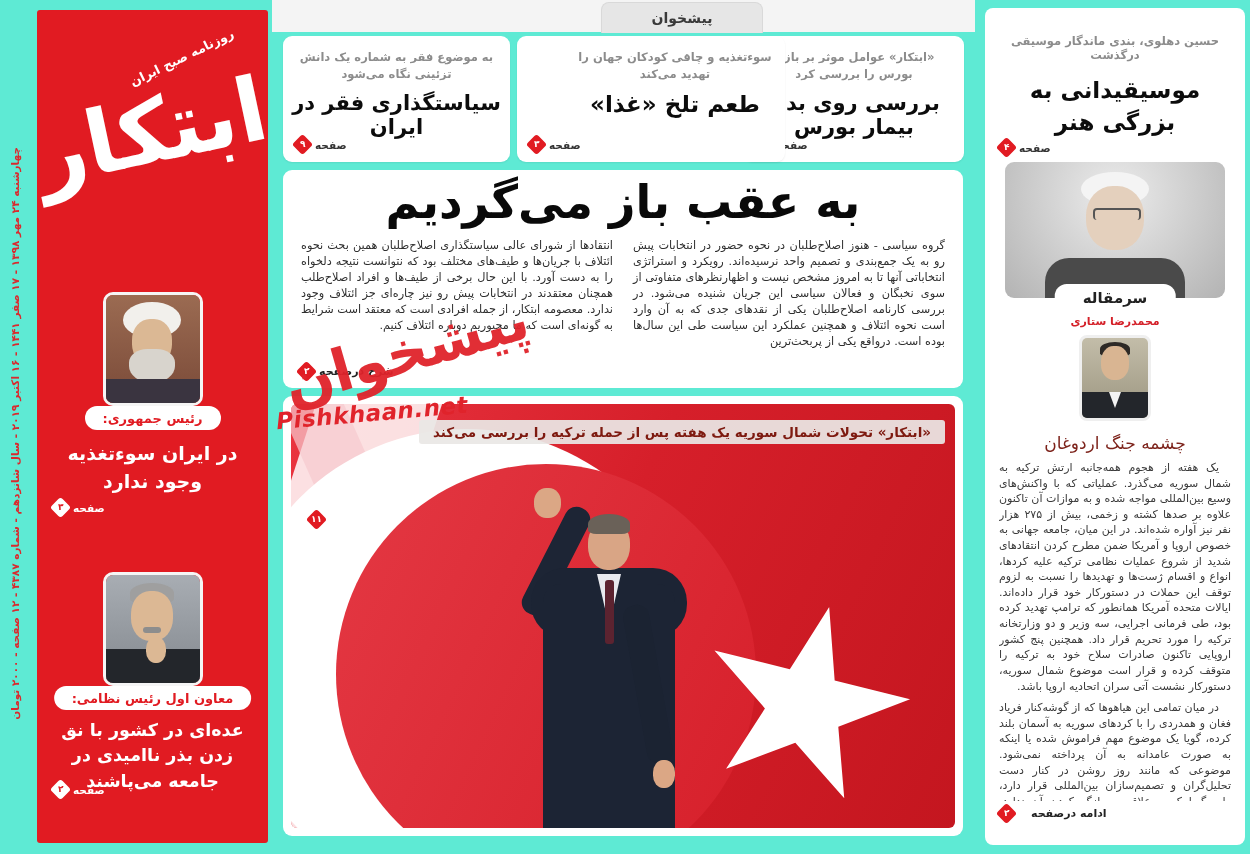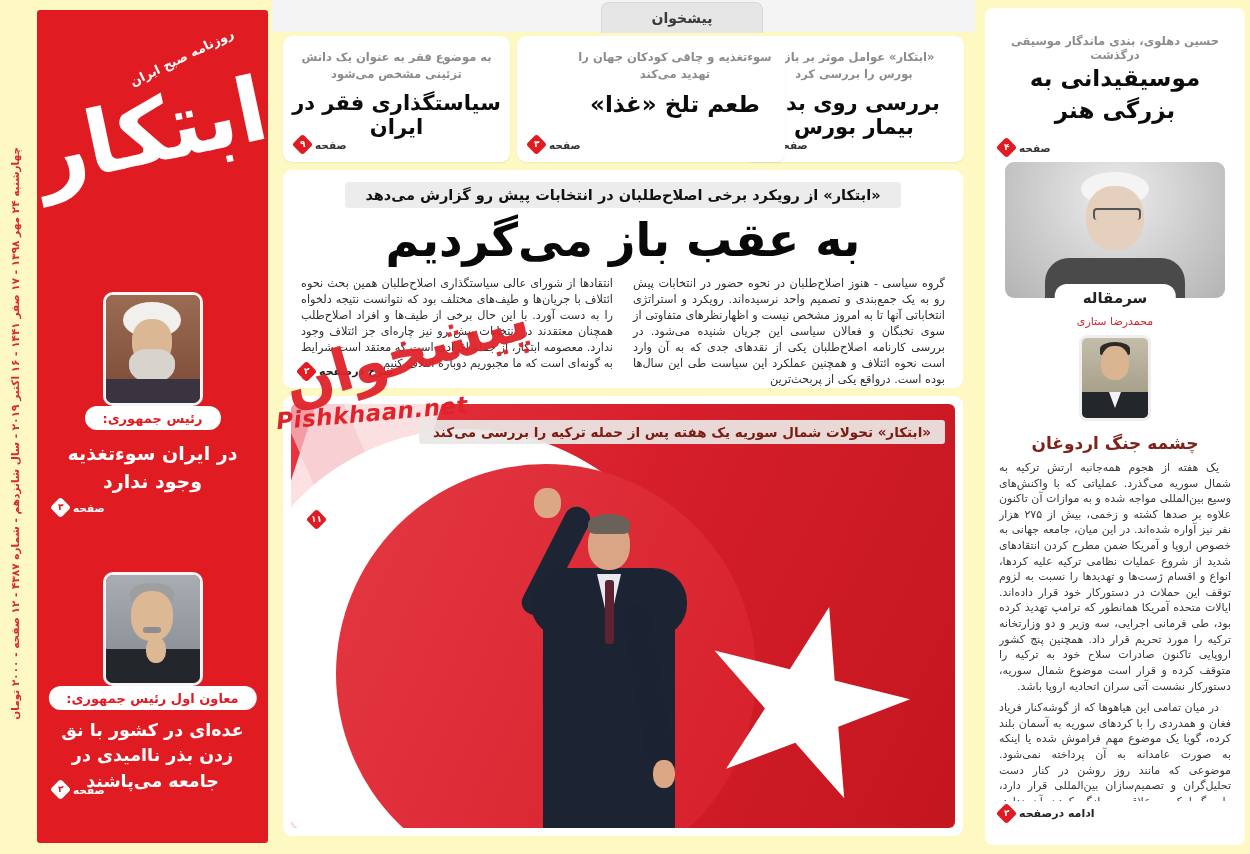--- a/index.html
+++ b/index.html
@@ -1,16 +1,16 @@
 <!DOCTYPE html>
 <html lang="fa"><head>
 <meta charset="utf-8">
 <style>
   html,body{margin:0;padding:0;background:#cfcfcf;}
-  .page{position:relative;width:1250px;height:854px;background:#fef9c3;overflow:hidden;
+  .page{position:relative;width:1250px;height:854px;background:#5eead4;overflow:hidden;
         font-family:"DejaVu Sans",sans-serif;direction:rtl;}
   
   .topband{position:absolute;left:272px;top:0;width:703px;height:32px;background:#f4f4f4;}
   .pk-tab{position:absolute;left:601px;top:2px;width:160px;height:30px;background:#e6e6e6;
           border:1px solid #d9d9d9;border-bottom:none;border-radius:8px 8px 0 0;
           display:flex;align-items:center;justify-content:center;
           font-size:14px;font-weight:bold;color:#3a3a3a;cursor:pointer;}
   
   .dateline{position:absolute;left:-232px;top:388px;width:500px;height:18px;
             transform:rotate(-90deg);color:#d92a2e;font-size:10.5px;font-weight:bold;
@@ -95,37 +95,37 @@
              border-radius:18px 18px 0 0;}
   .erd-shirt{position:absolute;left:306px;top:170px;width:24px;height:52px;background:#e8e9ee;
              clip-path:polygon(50% 100%,0 0,100% 0);}
   .erd-tie{position:absolute;left:314px;top:176px;width:9px;height:64px;background:#5c2330;border-radius:3px;}
   .erd-arm-dn{position:absolute;left:344px;top:200px;width:26px;height:160px;background:#1b2332;
               border-radius:12px;transform:rotate(-10deg);}
   .erd-hand2{position:absolute;left:362px;top:356px;width:22px;height:28px;background:#dba785;border-radius:45%;}
   
   .rightcol{position:absolute;left:985px;top:8px;width:260px;height:837px;background:#fff;border-radius:8px;}
   .rc-kicker{margin-top:26px;text-align:center;font-size:11.5px;color:#8c8c8c;font-weight:bold;}
-  .rc-headline{margin:0 auto 0;width:190px;text-align:center;font-size:23px;font-weight:bold;
+  .rc-headline{margin:12px auto 0;width:190px;text-align:center;font-size:23px;font-weight:bold;
                color:#0c0c0c;line-height:1.4;}
   .rc-pageref{position:absolute;left:14px;top:132px;}
   .rc-photo{position:absolute;left:20px;top:154px;width:220px;height:136px;border-radius:9px;overflow:hidden;}
   .rc-ed-tab{position:absolute;left:50%;transform:translateX(-50%);top:276px;background:#fff;z-index:3;
              border-radius:12px 12px 0 0;padding:5px 28px 2px;font-size:15px;font-weight:bold;color:#222;}
   .rc-author{position:absolute;left:0;width:100%;top:307px;text-align:center;font-size:11px;
-             font-weight:normal;color:#d42028;}
+             font-weight:bold;color:#d42028;}
   .rc-authphoto{position:absolute;left:50%;transform:translateX(-50%);top:327px;width:66px;height:80px;
                 border-radius:8px;border:3px solid #efefef;overflow:hidden;}
   .rc-title{position:absolute;left:0;width:100%;top:425px;text-align:center;font-size:17px;
-            font-weight:bold;color:#7d231b;}
+            font-weight:normal;color:#7d231b;}
   .rc-body{position:absolute;left:14px;right:14px;top:452px;bottom:44px;font-size:11px;line-height:1.42;
            text-align:justify;color:#3a3a3a;overflow:hidden;}
   .rc-body p{margin:0 0 6px;text-indent:12px;}
   .rc-more{position:absolute;left:14px;bottom:24px;}
-  .rc-more .lbl{font-size:11px;color:#222;}
+  .rc-more .lbl{font-size:11px;color:#222;margin-left:12px;}
   
   .ph{position:absolute;}
   .ph-rouhani{width:100%;height:100%;background:linear-gradient(180deg,#9b6b52,#7a4a38);}
   .ph-rouhani .turban{position:absolute;left:17px;top:7px;width:58px;height:36px;background:#f2f0ec;border-radius:50%;}
   .ph-rouhani .face{position:absolute;left:26px;top:24px;width:40px;height:46px;background:#dbb894;border-radius:45%;}
   .ph-rouhani .beard{position:absolute;left:23px;top:54px;width:46px;height:34px;background:#d8d4cd;border-radius:40% 40% 50% 50%;}
   .ph-rouhani .robe{position:absolute;left:0;bottom:0;width:100%;height:24px;background:#3a3440;}
   .ph-jahangiri{width:100%;height:100%;background:linear-gradient(180deg,#a8adb3,#83888e);}
   .ph-jahangiri .hair{position:absolute;left:24px;top:8px;width:44px;height:20px;background:#9f9f9f;border-radius:50% 50% 20% 20%;}
   .ph-jahangiri .face{position:absolute;left:25px;top:16px;width:42px;height:50px;background:#dcb894;border-radius:45%;}
@@ -189,21 +189,21 @@
     <div class="mh-photo" style="top:562px;">
       <div class="ph ph-jahangiri">
         <div class="hair"></div>
           <div class="face"></div>
           <div class="stache"></div>
           <div class="suit"></div>
           <div class="hand"></div>
       </div>
     </div>
     <div class="mh-tab" style="top:676px;">
-      <span>معاون اول رئیس جمهوری:</span>
+      <span>معاون اول رئیس نظامی:</span>
     </div>
     <div class="mh-headline small" style="top:708px;">عده‌ای در کشور با نق زدن بذر ناامیدی در جامعه می‌پاشند</div>
     <div class="pageref mh-pageref" style="top:772px;">
       <span class="lbl">صفحه</span>
       <span class="dia white">
         <span>۲</span>
         </span>
     </div>
   </div>
 
@@ -221,32 +221,31 @@
     <div class="kicker">سوءتغذیه و چاقی کودکان جهان را تهدید می‌کند</div>
     <div class="headline big">طعم تلخ «غذا»</div>
     <div class="pageref">
       <span class="lbl">صفحه</span>
       <span class="dia">
           <span>۳</span>
         </span>
     </div>
   </div>
   <div class="card" style="left:283px;width:227px;">
-    <div class="kicker">به موضوع فقر به عنوان یک دانش تزئینی مشخص می‌شود</div>
+    <div class="kicker">به موضوع فقر به شماره یک دانش تزئینی نگاه می‌شود</div>
     <div class="headline">سیاستگذاری فقر در ایران</div>
     <div class="pageref">
       <span class="lbl">صفحه</span>
       <span class="dia">
           <span>۹</span>
         </span>
     </div>
   </div>
 
   <div class="lead">
-    <div class="lead-kicker">«ابتکار» از رویکرد برخی اصلاح‌طلبان در انتخابات پیش رو گزارش می‌دهد</div>
     <div class="lead-headline">به عقب باز می‌گردیم</div>
     <div class="lead-cols">
       <div class="lead-col">گروه سیاسی - هنوز اصلاح‌طلبان در نحوه حضور در انتخابات پیش رو به یک جمع‌بندی و تصمیم واحد نرسیده‌اند. رویکرد و استراتژی انتخاباتی آنها تا به امروز مشخص نیست و اظهارنظرهای متفاوتی از سوی نخبگان و فعالان سیاسی این جریان شنیده می‌شود. در بررسی کارنامه اصلاح‌طلبان یکی از نقدهای جدی که به آن وارد است نحوه ائتلاف و همچنین عملکرد این سیاست طی این سال‌ها بوده است. درواقع یکی از پربحث‌ترین</div>
       <div class="lead-col">انتقادها از شورای عالی سیاستگذاری اصلاح‌طلبان همین بحث نحوه ائتلاف با جریان‌ها و طیف‌های مختلف بود که نتوانست نتیجه دلخواه را به دست آورد. با این حال برخی از طیف‌ها و افراد اصلاح‌طلب همچنان معتقدند در انتخابات پیش رو نیز چاره‌ای جز ائتلاف وجود ندارد. معصومه ابتکار، از جمله افرادی است که معتقد است شرایط به گونه‌ای است که ما مجبوریم دوباره ائتلاف کنیم.</div>
     </div>
     <div class="pageref lead-pageref">
       <span class="lbl">شرح درصفحه</span>
       <span class="dia">
           <span>۲</span>
         </span>

